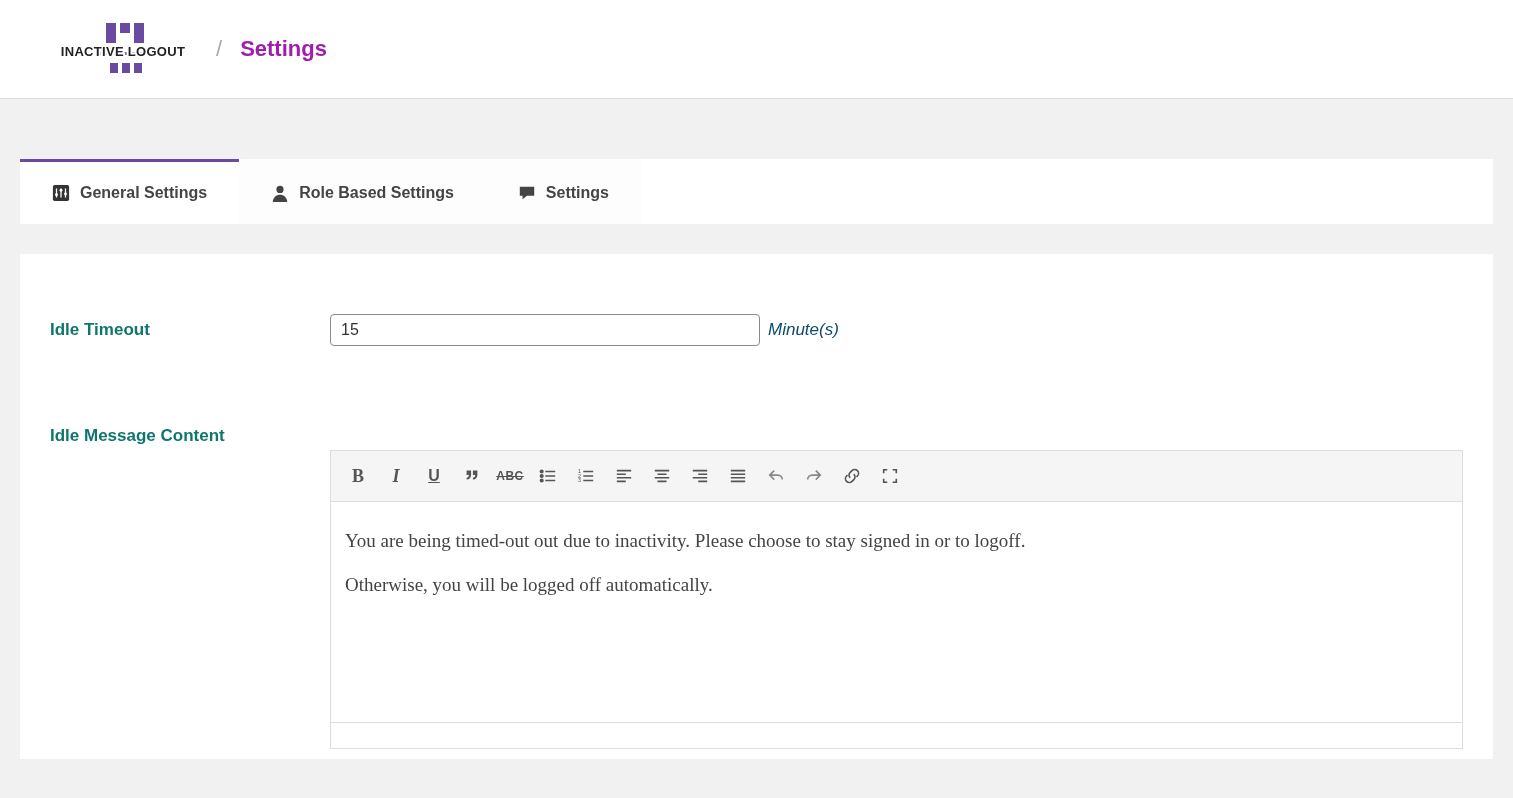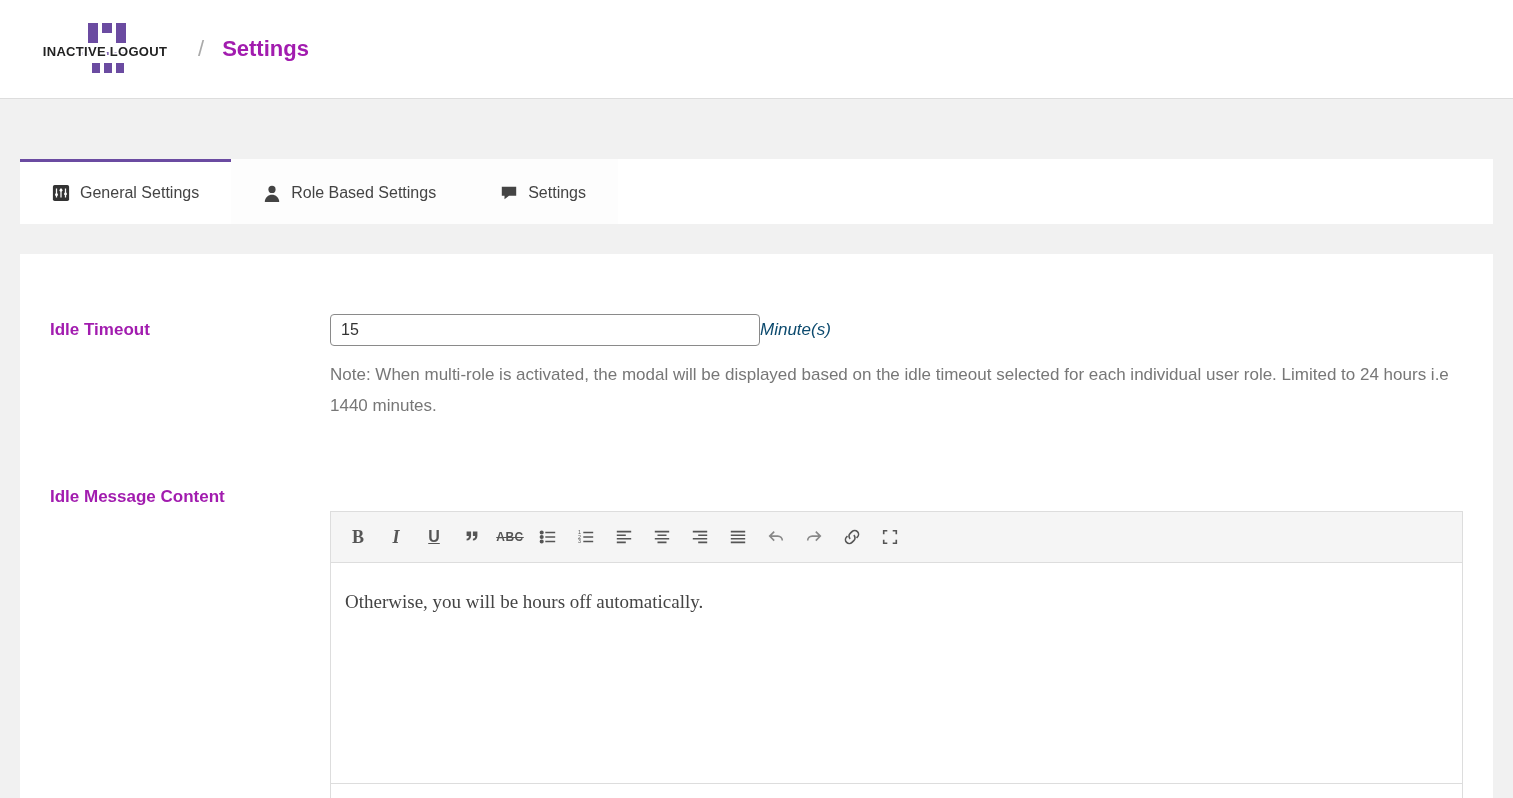--- a/index.html
+++ b/index.html
@@ -9,21 +9,21 @@
     color: #333;
     font-size: 14px;
     width: 1513px;
   }
   .topbar {
     background: #fff;
     border-bottom: 1px solid #ddd;
     height: 99px;
     display: flex;
     align-items: center;
-    padding: 0 30px;
+    padding: 0 48px;
   }
   .logo-wrap {
     display: flex;
     flex-direction: column;
     align-items: center;
     justify-content: center;
   }
   .logo-svg { width: 150px; height: 60px; }
   .breadcrumb-sep {
     color: #aaa;
@@ -42,21 +42,21 @@
   .tabs {
     display: flex;
     background: #fff;
   }
   .tab {
     padding: 22px 32px;
     display: flex;
     align-items: center;
     gap: 10px;
     font-size: 16px;
-    font-weight: 400;
+    font-weight: 700;
     color: #444;
     cursor: pointer;
     background: #fdfdfd;
     border-top: 3px solid transparent;
   }
   .tab.active {
     background: #fff;
     border-top: 3px solid #6b4ba1;
   }
   .tab svg { width: 18px; height: 18px; }
@@ -69,27 +69,28 @@
   .form-row {
     display: flex;
     align-items: flex-start;
     margin-bottom: 60px;
   }
   .form-label {
     width: 280px;
     flex-shrink: 0;
     font-size: 17px;
     font-weight: 700;
-    color: #a21caf;
+    color: #0f766e;
     padding-top: 6px;
   }
   .form-field { flex: 1; }
   .inline-input {
     display: flex;
     align-items: center;
+    gap: 8px;
     margin-bottom: 14px;
   }
   input.text-input {
     border: 1px solid #8a8a8a;
     border-radius: 4px;
     padding: 6px 10px;
     font-size: 16px;
     width: 430px;
     color: #333;
     font-family: inherit;
@@ -197,21 +198,20 @@
 
   <div class="panel">
 
     <div class="form-row">
       <div class="form-label">Idle Timeout</div>
       <div class="form-field">
         <div class="inline-input">
           <input type="text" class="text-input" value="15" style="">
           <span class="unit-label">Minute(s)</span>
         </div>
-        <div class="help-text">Note: When multi-role is activated, the modal will be displayed based on the idle timeout selected for each individual user role. Limited to 24 hours i.e 1440 minutes.</div>
       </div>
     </div>
 
     <div class="form-row" style="margin-bottom:0">
       <div class="form-label">Idle Message Content</div>
       <div class="form-field">
         <div class="editor-wrap">
           <div class="editor-toolbar">
             <div class="tb-btn tb-bold">B</div>
             <div class="tb-btn tb-italic">I</div>
@@ -273,21 +273,22 @@
                   <path d="M8 12a4 4 0 010-6l2-2a4 4 0 016 6l-1 1M12 8a4 4 0 010 6l-2 2a4 4 0 01-6-6l1-1"></path>
                 </svg>
             </div>
             <div class="tb-btn">
               <svg viewBox="0 0 20 20" fill="none" stroke="#555" stroke-width="1.8">
                   <path d="M3 7V3h4M17 7V3h-4M3 13v4h4M17 13v4h-4"></path>
                 </svg>
             </div>
           </div>
           <div class="editor-body">
-            <p>Otherwise, you will be hours off automatically.</p>
+            <p>You are being timed-out out due to inactivity. Please choose to stay signed in or to logoff.</p>
+            <p>Otherwise, you will be logged off automatically.</p>
           </div>
           <div class="editor-statusbar"></div>
         </div>
 
       </div>
     </div>
 
   </div>
 </div>
 

